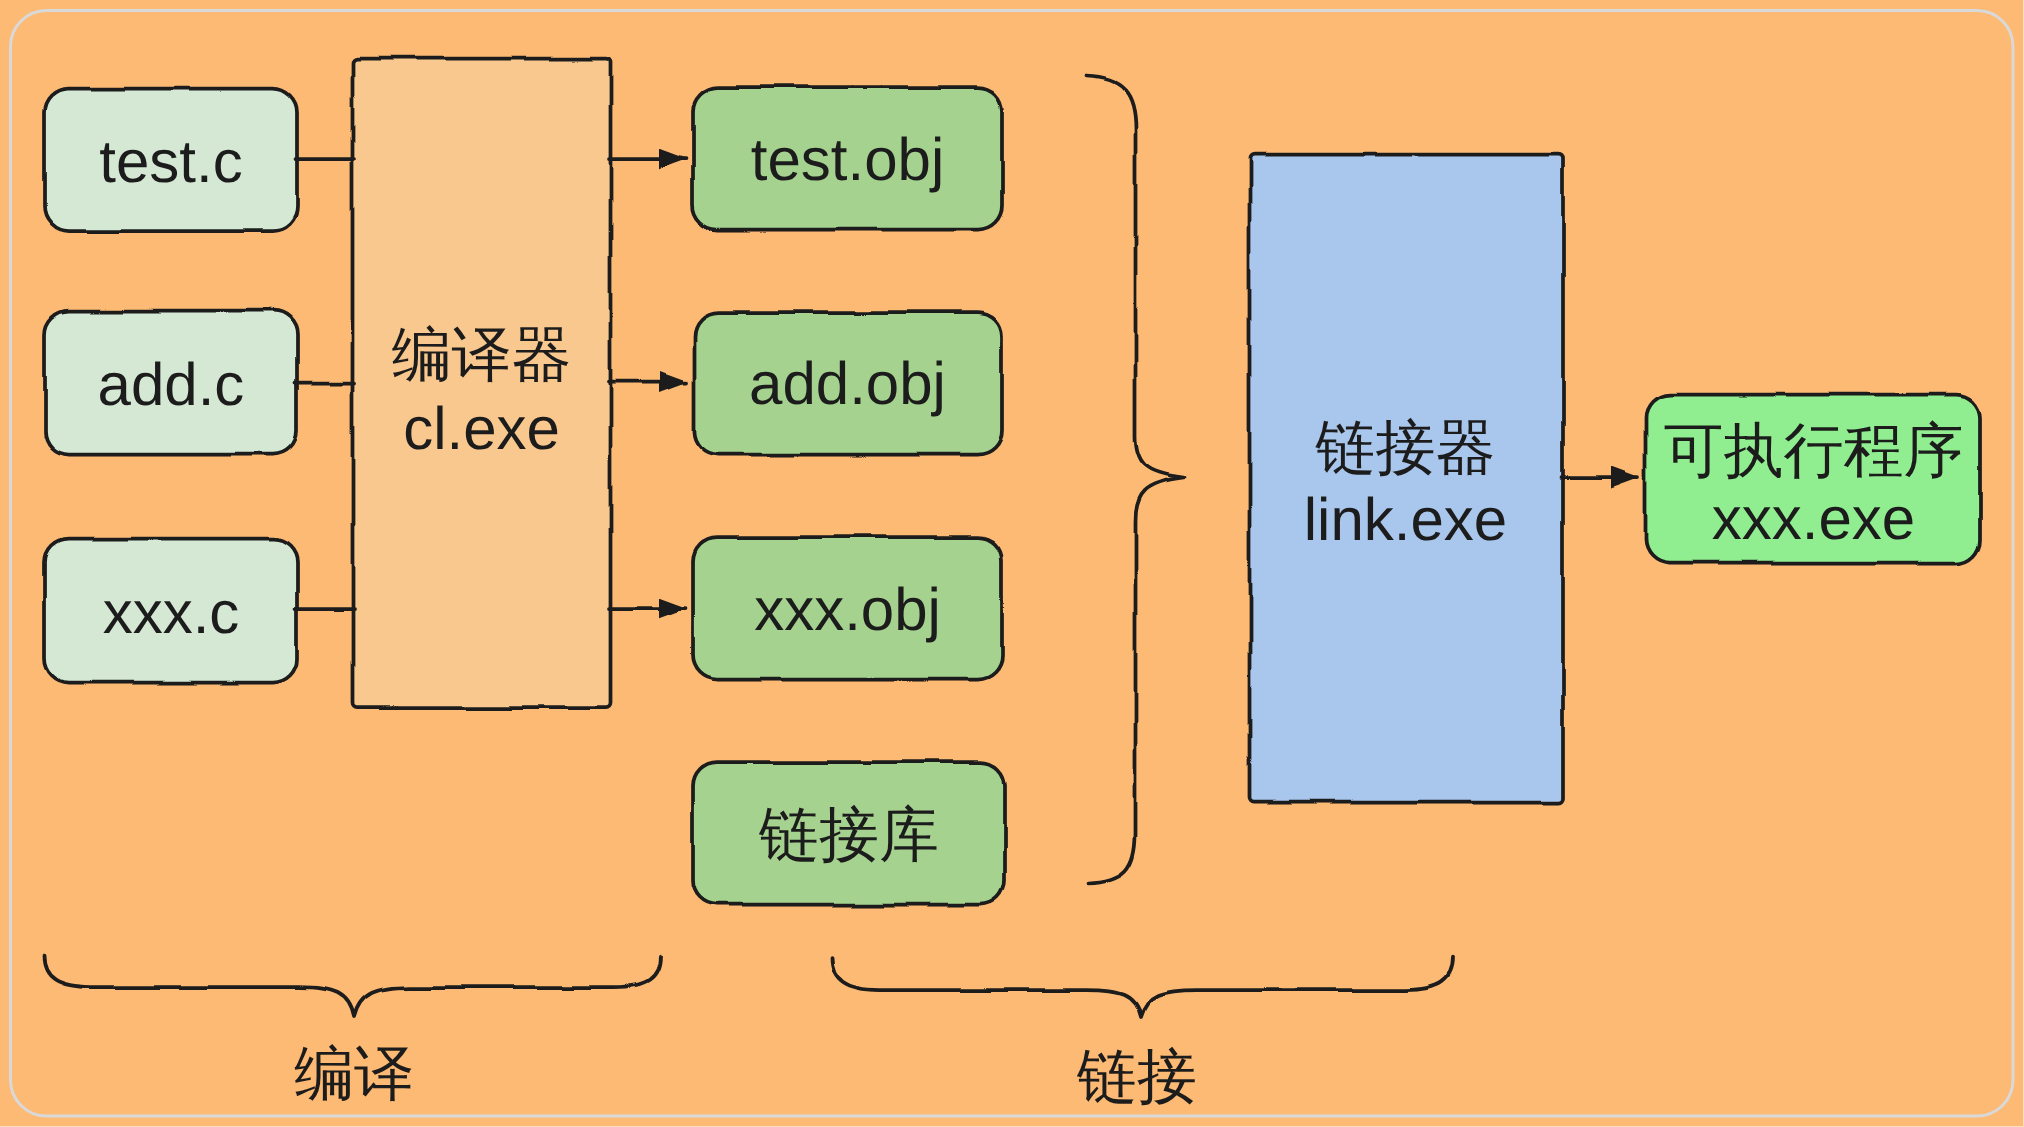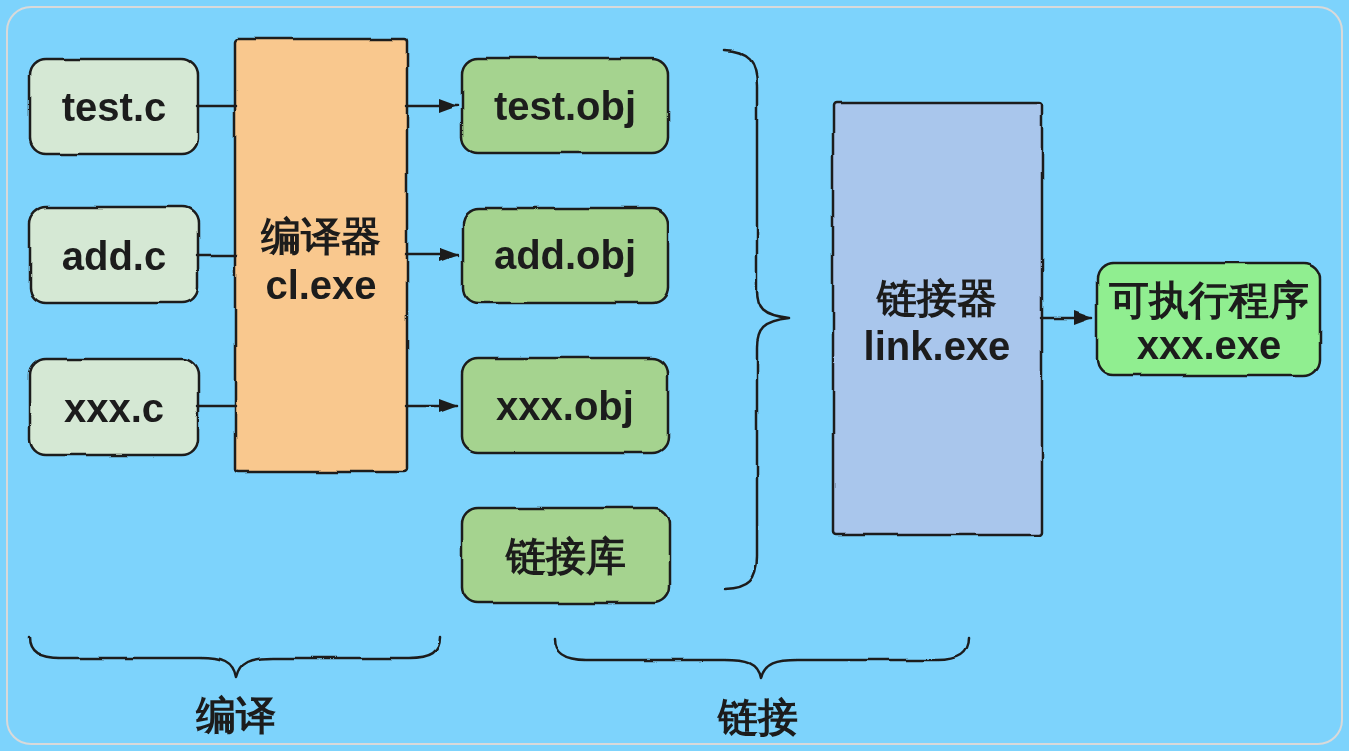--- a/index.html
+++ b/index.html
@@ -1,23 +1,22 @@
 <!DOCTYPE html>
 <html><head>
 <meta charset="utf-8">
 <style>
   html, body { margin: 0; padding: 0; background: #ffffff; }
   .stage {
     position: relative;
     width: 1349px;
     height: 751px;
-    background: #7dd3fc;
+    background: #fdba74;
     overflow: hidden;
     font-family: "Liberation Sans", "DejaVu Sans", sans-serif;
-    font-weight: bold;
   }
   svg { display: block; }
   .sketch rect, .sketch path, .sketch line {
     stroke: #1c1c1c;
     stroke-width: 2.5px;
     stroke-linecap: round;
     stroke-linejoin: round;
   }
   .node-label {
     font-family: "Liberation Sans", "DejaVu Sans", sans-serif;

